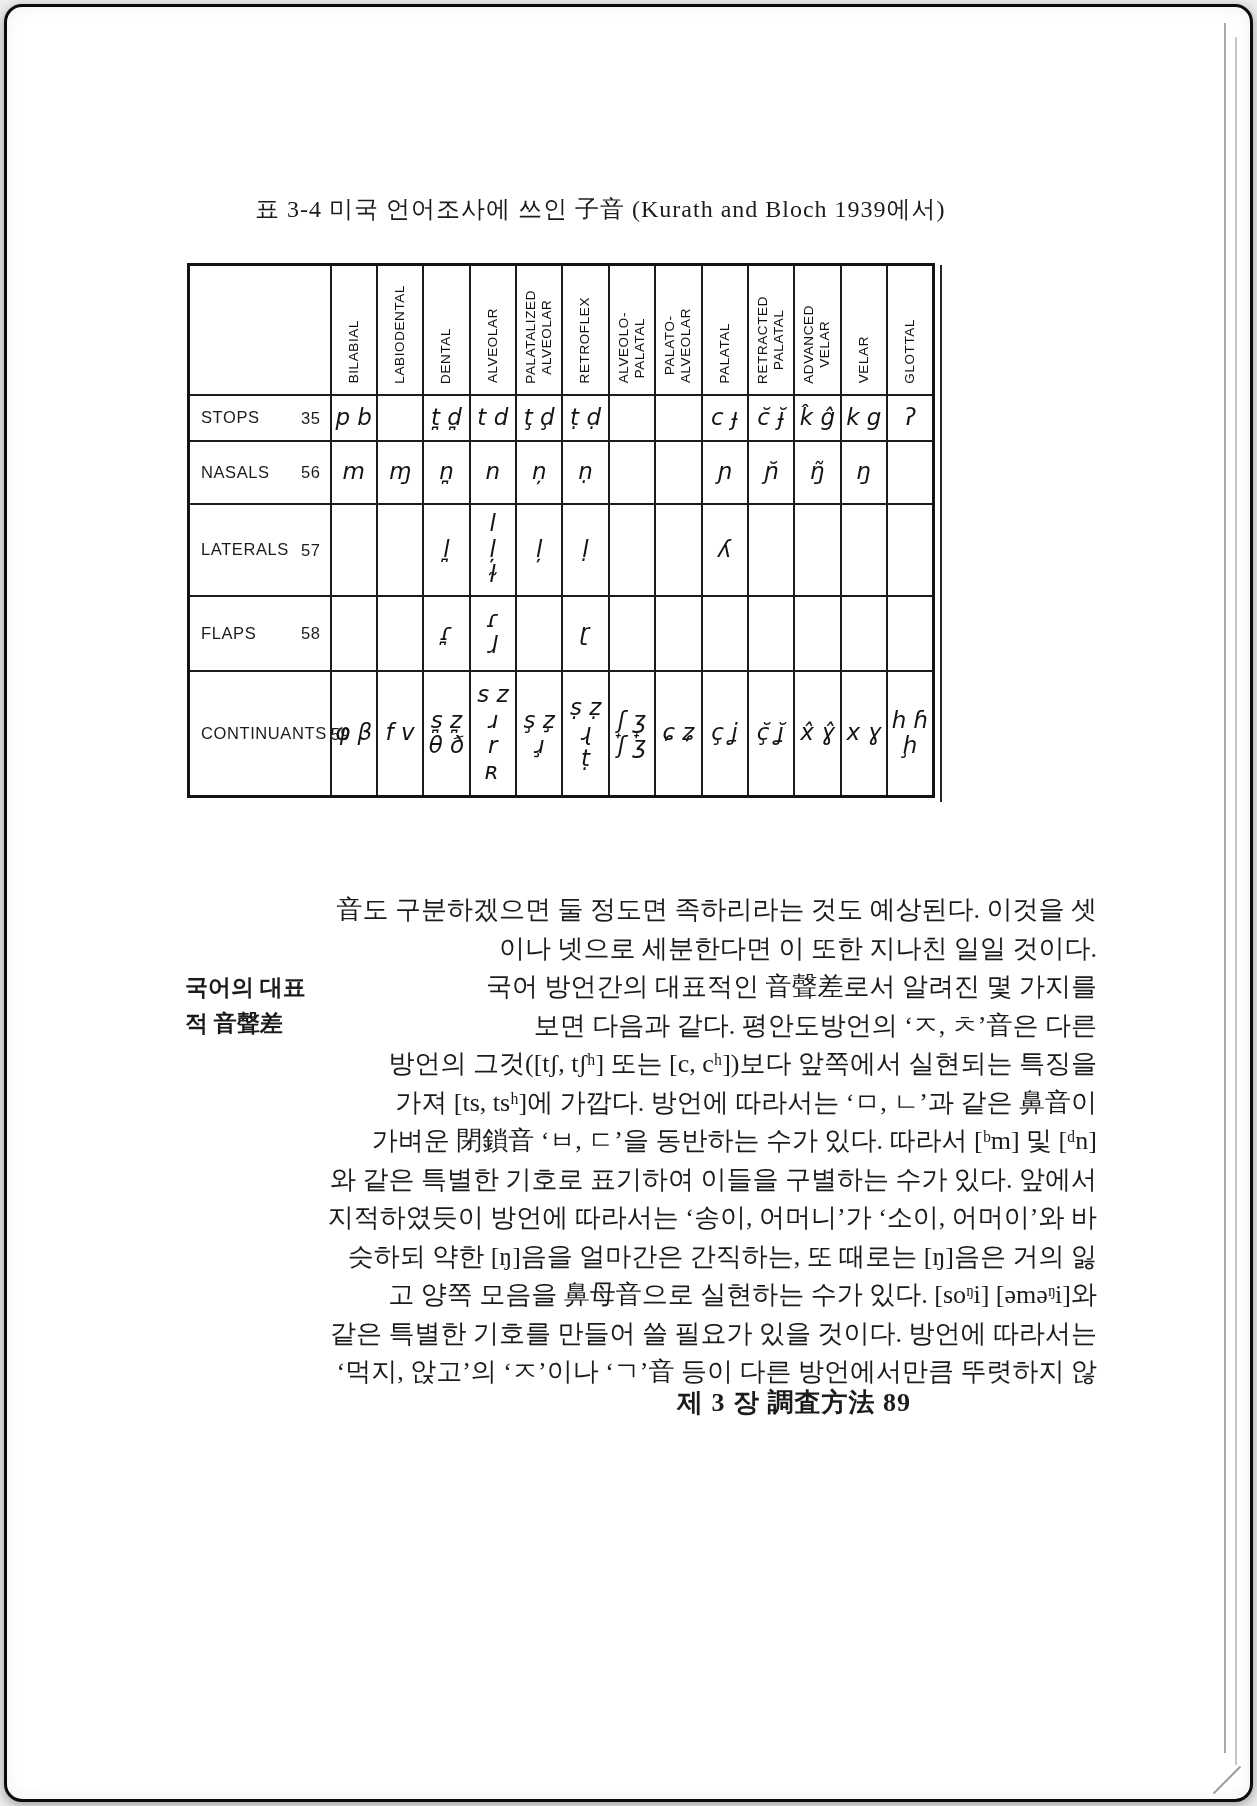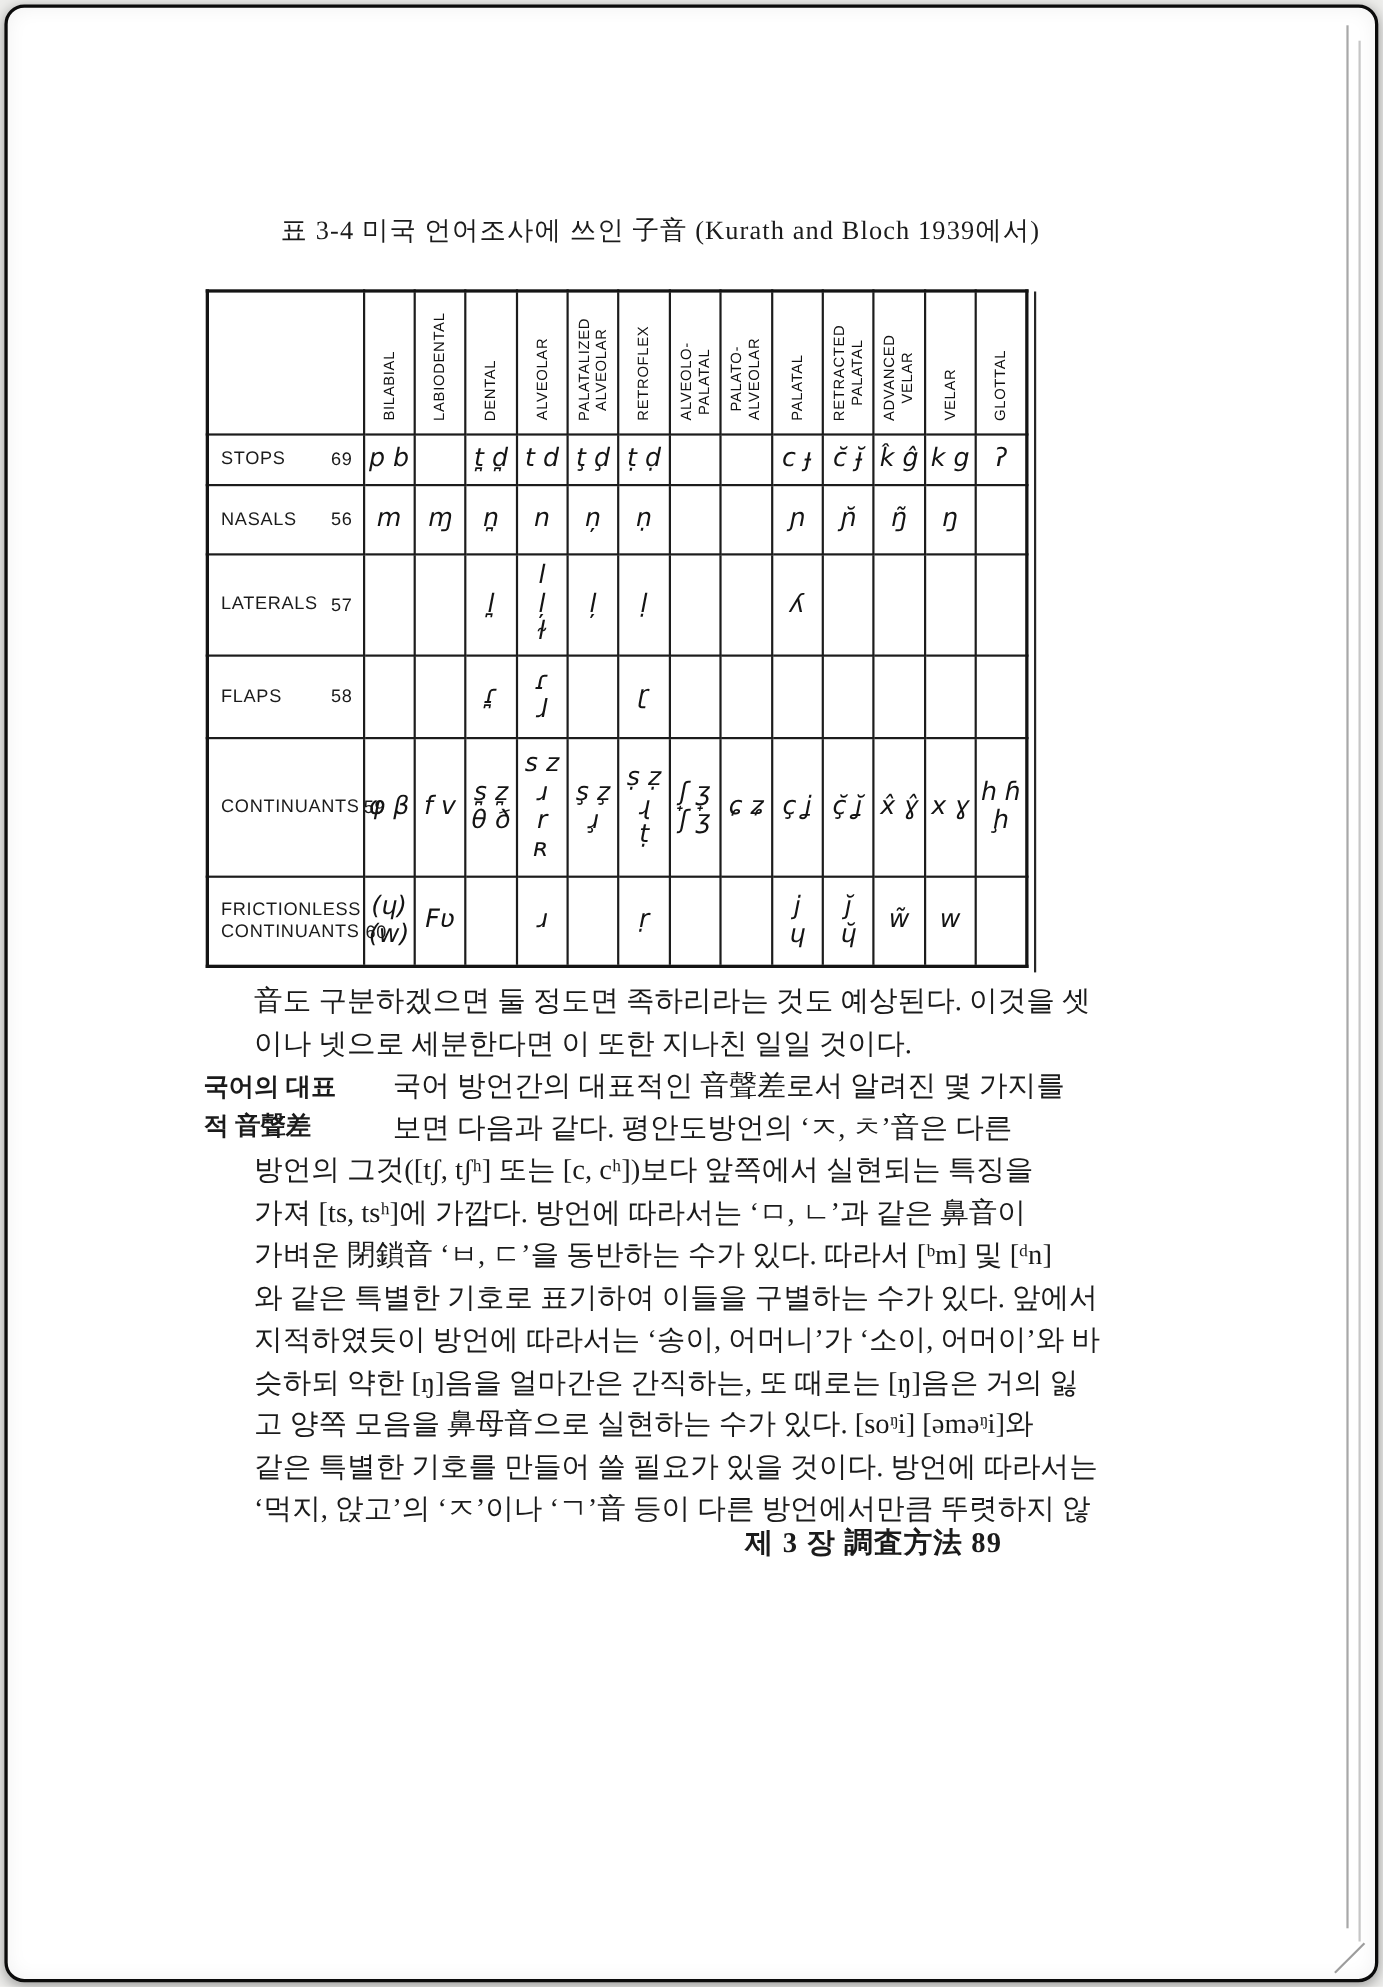--- a/index.html
+++ b/index.html
@@ -65,21 +65,21 @@
   }
   tr.r0 { height: 46px; }
   tr.r1 { height: 63px; }
   tr.r2 { height: 92px; }
   tr.r3 { height: 75px; padding-left: 47px; }
   tr.r4 { height: 126px; }
   tr.r5 { height: 82px; }
 
   
   .bodytext { position: absolute; left: 178px; top: 884px; width: 912px; }
-  .para { font-size: 26px; line-height: 38.5px; white-space: pre-line; text-align: left; margin-left: 46px; }
+  .para { font-size: 26px; line-height: 38.5px; white-space: pre-line; text-align: right; margin-left: 46px; }
   .margin-note {
     float: left; width: 172px; height: 77px;
     font-size: 23px; line-height: 36px; white-space: pre-line; padding-top: 2px;
     font-weight: 700;
   }
   .footer {
     position: absolute; left: 168px; top: 1378px; width: 736px;
     text-align: right; font-weight: 700; font-size: 26px; letter-spacing: 1px;
   }
 </style>
@@ -134,21 +134,21 @@
 VELAR</span></th>
             <th class="vh"><span class="vtxt">VELAR</span></th>
             <th class="vh"><span class="vtxt">GLOTTAL</span></th>
           </tr>
         </thead>
         <tbody>
           <tr class="r0">
             <th class="rl">
                 <div class="rl-in">
                   <span class="rl-t">STOPS</span>
-                  <span class="rl-n">69</span>
+                  <span class="rl-n">35</span>
                 </div>
               </th>
             <td class="c">p b</td>
             <td class="c"></td>
             <td class="c">t̪ d̪</td>
             <td class="c">t d</td>
             <td class="c">ţ ḑ</td>
             <td class="c">ṭ ḍ</td>
             <td class="c"></td>
             <td class="c"></td>
@@ -247,45 +247,20 @@
             <td class="c">ʃ̟ ʒ̟
 ʃ ʒ</td>
             <td class="c">ɕ ʑ</td>
             <td class="c">ç ʝ</td>
             <td class="c">ç̆ ʝ̆</td>
             <td class="c">x̂ ɣ̂</td>
             <td class="c">x ɣ</td>
             <td class="c">h ɦ
 ḩ</td>
           </tr>
-          <tr class="r5">
-            <th class="rl">
-                <div class="rl-in">
-                  <span class="rl-t">FRICTIONLESS
-CONTINUANTS</span>
-                  <span class="rl-n">60</span>
-                </div>
-              </th>
-            <td class="c">(ɥ)
-(w)</td>
-            <td class="c">Fʋ</td>
-            <td class="c"></td>
-            <td class="c">ɹ</td>
-            <td class="c"></td>
-            <td class="c">ṛ</td>
-            <td class="c"></td>
-            <td class="c"></td>
-            <td class="c">j
-ɥ</td>
-            <td class="c">j̆
-ɥ̆</td>
-            <td class="c">w̃</td>
-            <td class="c">w</td>
-            <td class="c"></td>
-          </tr>
         </tbody>
       </table>
     </div>
 
     <div class="bodytext">
       <p class="para">音도 구분하겠으면  둘 정도면 족하리라는  것도 예상된다.  이것을 셋
 이나 넷으로 세분한다면 이 또한 지나친 일일 것이다.</p>
       <div class="p2wrap">
         <div class="margin-note">국어의 대표
 적   音聲差</div>

